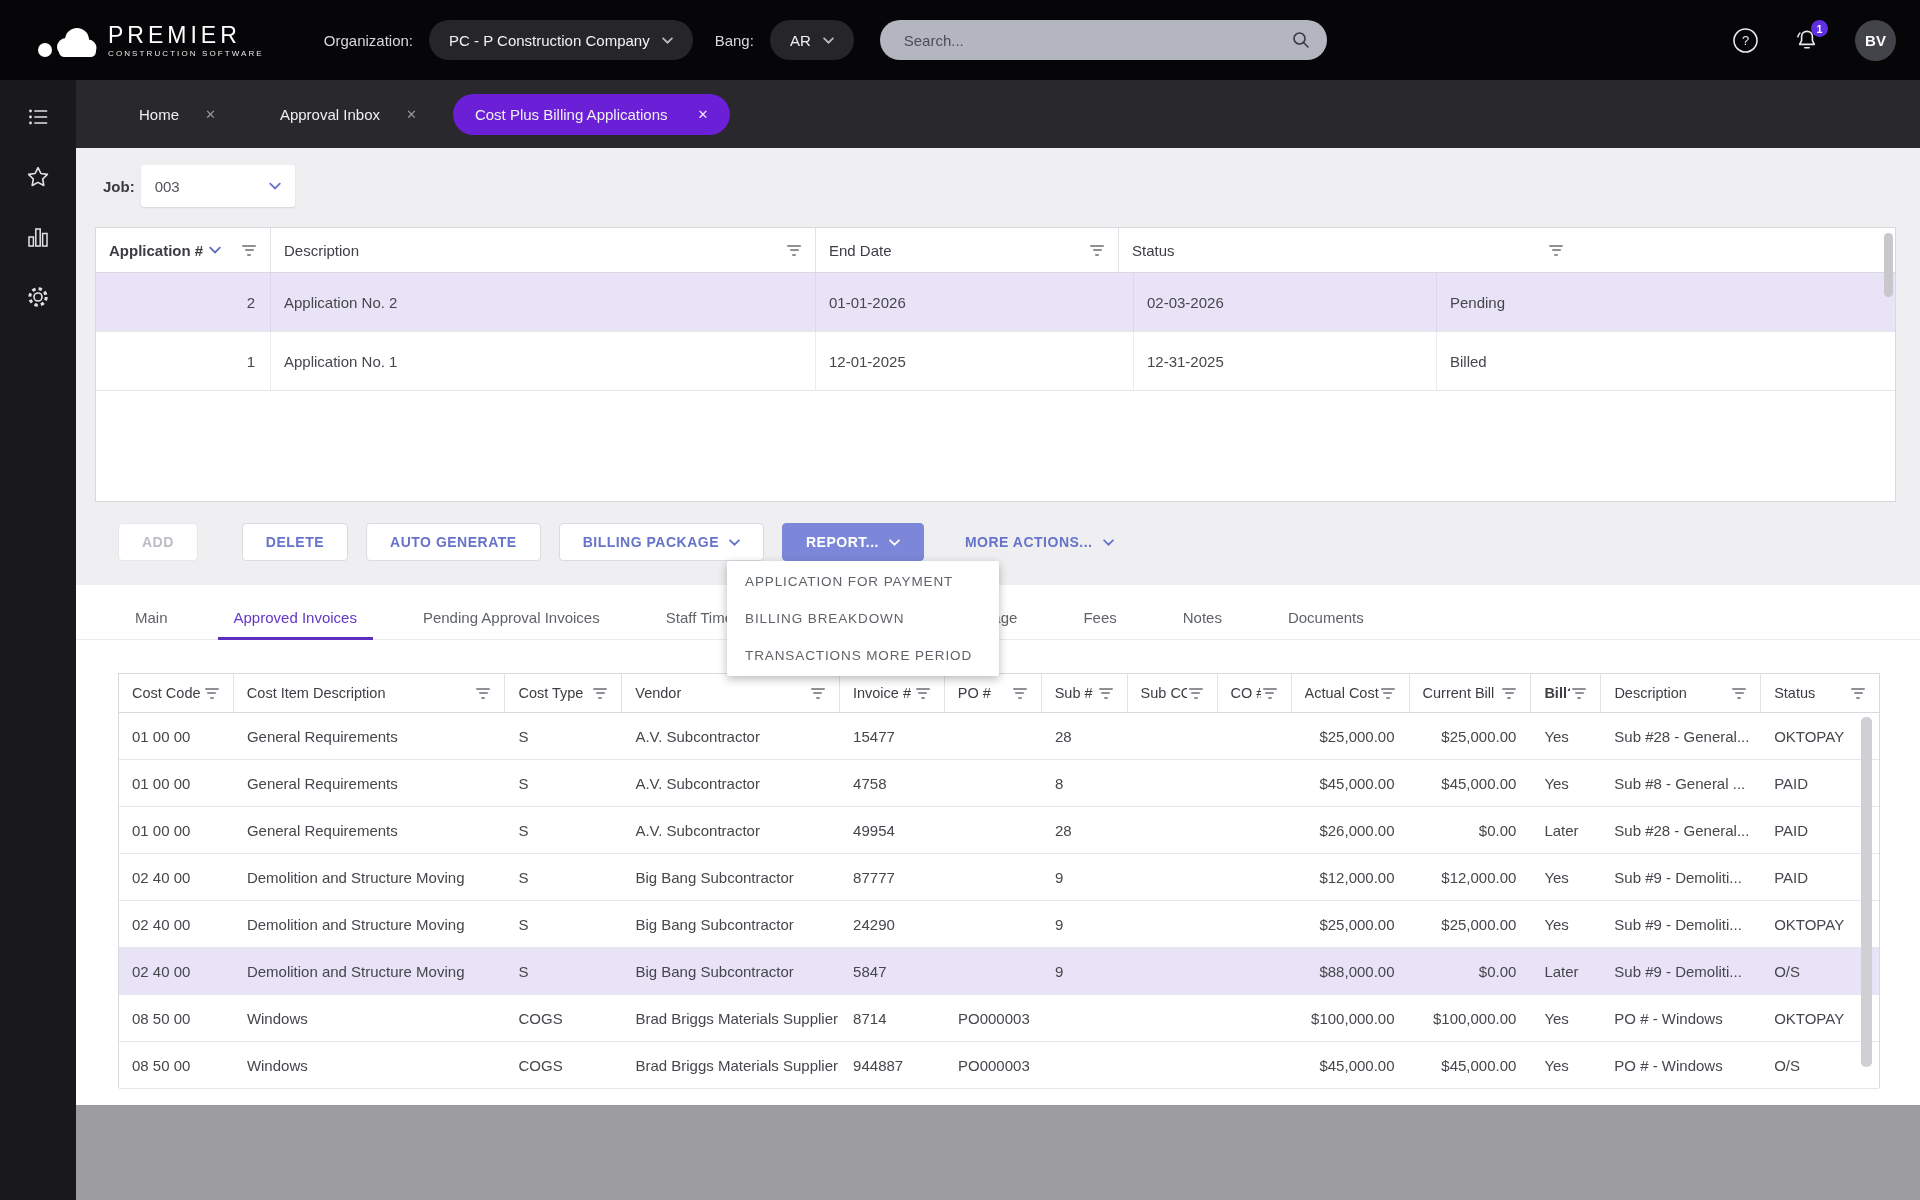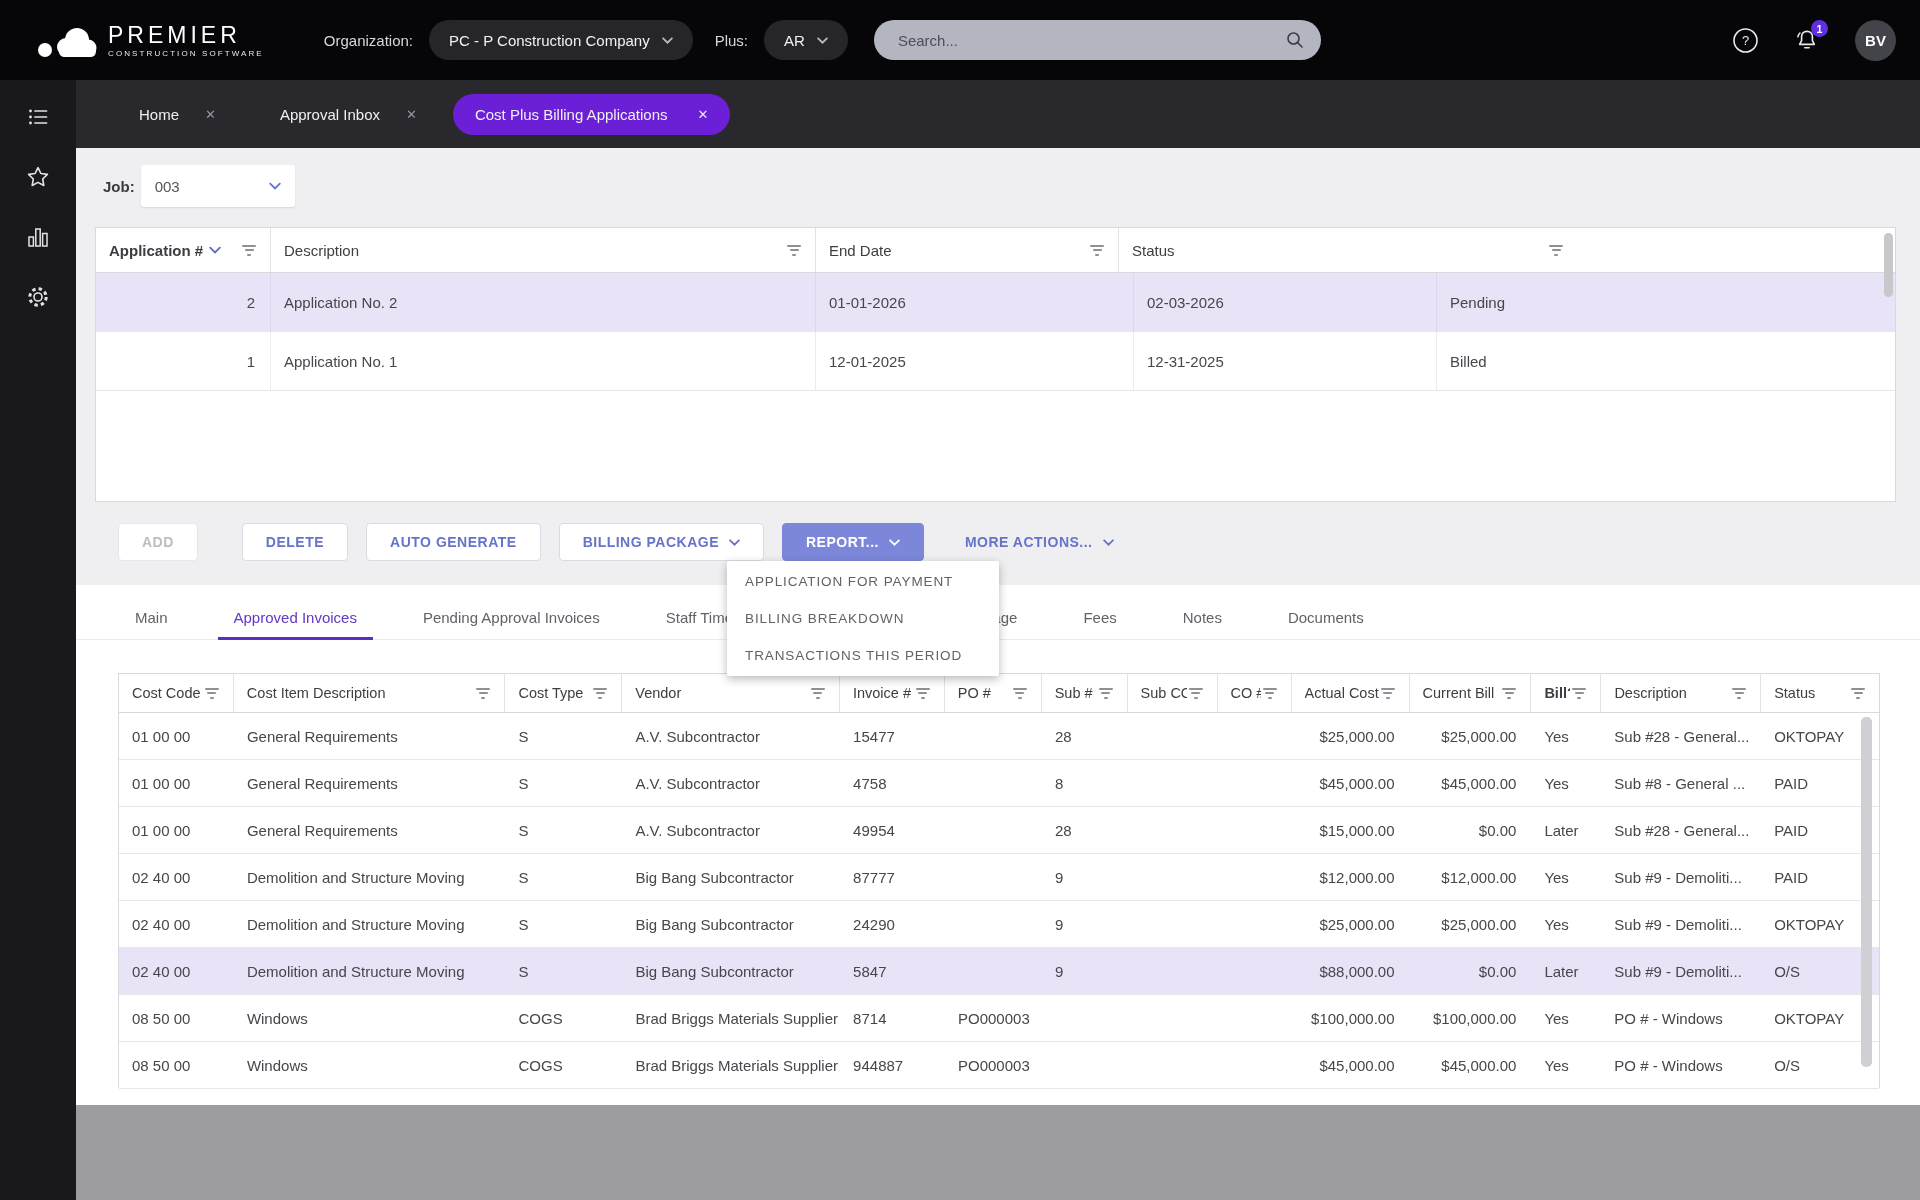--- a/index.html
+++ b/index.html
@@ -142,21 +142,21 @@
     </div>
 
     <span class="hdr-label">Organization:</span>
     <div class="hdr-pill">
       <span>PC - P Construction Company</span>
       <svg class="chev-svg" viewBox="0 0 10 6">
           <path d="M1 1l4 4 4-4" fill="none" stroke="currentColor" stroke-width="1.6" stroke-linecap="round"></path>
         </svg>
     </div>
 
-    <span class="hdr-label" style="margin-left:22px;">Plus:</span>
+    <span class="hdr-label" style="margin-left:22px;">Bang:</span>
     <div class="hdr-pill">
       <span>AR</span>
       <svg class="chev-svg" viewBox="0 0 10 6">
           <path d="M1 1l4 4 4-4" fill="none" stroke="currentColor" stroke-width="1.6" stroke-linecap="round"></path>
         </svg>
     </div>
 
     <div class="search-box">
       <input type="text" placeholder="Search..." style="">
       <svg width="20" height="20" viewBox="0 0 20 20">
@@ -518,21 +518,21 @@
       <div class="tr">
         <div class="td" style="width: 115px;">01 00 00</div>
         <div class="td" style="width: 272px;">General Requirements</div>
         <div class="td" style="width: 117px;">S</div>
         <div class="td" style="width: 218px;">A.V. Subcontractor</div>
         <div class="td" style="width: 105px;">49954</div>
         <div class="td" style="width: 97px;"></div>
         <div class="td" style="width: 86px;">28</div>
         <div class="td" style="width: 90px;"></div>
         <div class="td" style="width: 74px;"></div>
-        <div class="td num" style="width: 118px;">$15,000.00</div>
+        <div class="td num" style="width: 118px;">$26,000.00</div>
         <div class="td num" style="width: 122px;">$0.00</div>
         <div class="td" style="width: 70px;">Later</div>
         <div class="td" style="width: 160px;">Sub #28 - General...</div>
         <div class="td" style="width: 118px;">PAID</div>
       </div>
       <div class="tr">
         <div class="td" style="width: 115px;">02 40 00</div>
         <div class="td" style="width: 272px;">Demolition and Structure Moving</div>
         <div class="td" style="width: 117px;">S</div>
         <div class="td" style="width: 218px;">Big Bang Subcontractor</div>
@@ -610,18 +610,18 @@
         <div class="td" style="width: 70px;">Yes</div>
         <div class="td" style="width: 160px;">PO # - Windows</div>
         <div class="td" style="width: 118px;">O/S</div>
       </div>
     </div>
   <div class="vscroll-thumb" style="left:1861px;top:717px;width:11px;height:350px;background:#cfcfd4;"></div>
 
   <div class="menu" id="report-menu">
       <div class="menu-item">APPLICATION FOR PAYMENT</div>
       <div class="menu-item">BILLING BREAKDOWN</div>
-      <div class="menu-item">TRANSACTIONS THIS PERIOD</div>
+      <div class="menu-item">TRANSACTIONS MORE PERIOD</div>
     </div>
 
   <div class="footer-strip"></div>
 
 </div>
 
 </body></html>

